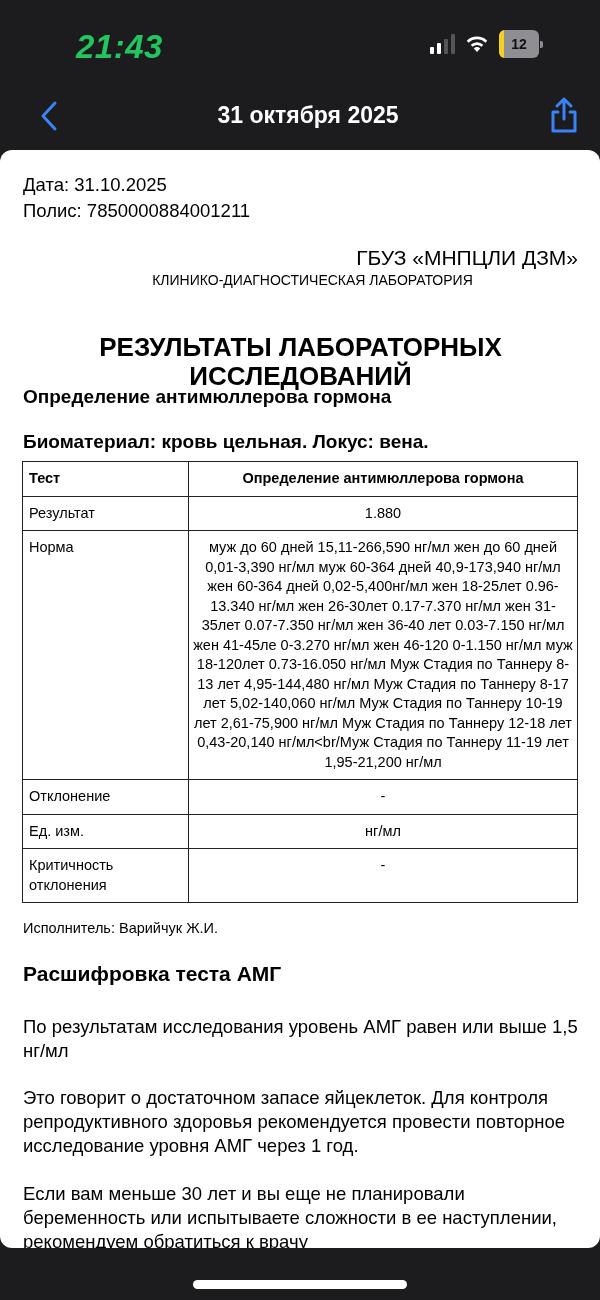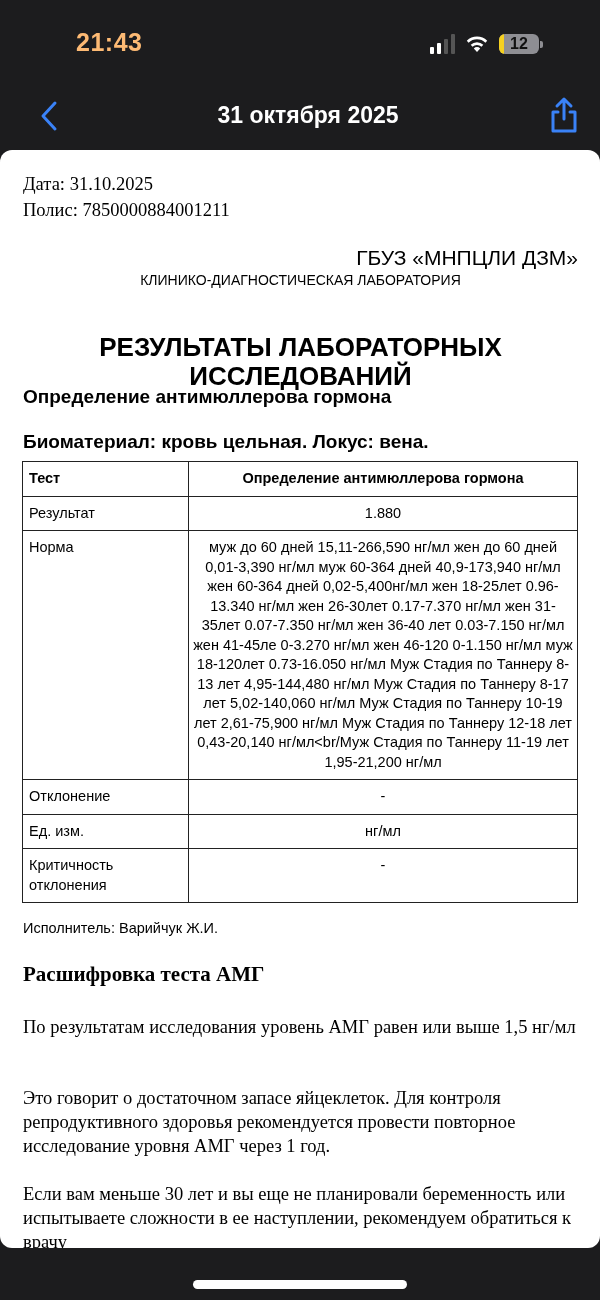--- a/index.html
+++ b/index.html
@@ -1,39 +1,39 @@
 <!DOCTYPE html>
 <html><head>
 <meta charset="utf-8">
 <style>
   * { box-sizing: border-box; margin: 0; padding: 0; }
   html, body { width: 600px; height: 1300px; background: #1c1c1e; overflow: hidden; }
   body { position: relative; font-family: "Liberation Sans", sans-serif; }
 
   .status-bar { position: absolute; top: 0; left: 0; width: 600px; height: 90px; }
-  .status-time { position: absolute; left: 76px; top: 28px; color: #fdba74; font-size: 25px; font-weight: bold; letter-spacing: 0.5px; }
+  .status-time { position: absolute; left: 76px; top: 28px; color: #22c55e; font-size: 33px; font-weight: bold; letter-spacing: 0.5px; font-style: italic; }
   .status-icons { position: absolute; left: 430px; top: 33px; height: 22px; display: flex; align-items: center; gap: 10px; }
   .signal { display: flex; align-items: flex-end; gap: 3px; height: 20px; }
   .signal span { width: 4px; border-radius: 1px; background: #fff; }
   .signal span.dim { background: #555; }
-  .battery { position: relative; width: 40px; height: 20px; background: #8e8e93; border-radius: 6px; display: flex; align-items: center; justify-content: center; font-size: 16px; font-weight: bold; color: #111; overflow: hidden; }
+  .battery { position: relative; width: 40px; height: 28px; background: #8e8e93; border-radius: 6px; display: flex; align-items: center; justify-content: center; font-size: 14px; font-weight: bold; color: #111; overflow: hidden; }
   .battery::before { content: ""; position: absolute; left: 0; top: 0; bottom: 0; width: 5px; background: #f5d020; }
   .battery-tip { width: 3px; height: 7px; background: #8e8e93; border-radius: 0 2px 2px 0; margin-left: -8px; }
 
   .nav-bar { position: absolute; top: 90px; left: 8px; width: 600px; height: 58px; }
   .back-btn { position: absolute; left: 28px; top: 8px; width: 30px; height: 36px; cursor: pointer; }
   .nav-title { position: absolute; left: 0; right: 0; top: 12px; text-align: center; color: #fff; font-size: 23px; font-weight: bold; }
   .share-btn { position: absolute; right: 28px; top: 5px; width: 32px; height: 40px; cursor: pointer; }
 
   .sheet { position: absolute; top: 150px; left: 0; width: 600px; height: 1098px; background: #fff; border-radius: 12px; overflow: hidden; }
   .doc { position: absolute; left: 23px; top: 0; width: 555px; color: #000; }
-  .serif { font-family: Liberation Serif, serif; }
+  .serif { font-family: Liberation Sans, sans-serif; }
   .meta { position: absolute; left: 0; font-size: 18.5px; }
   .org-name { position: absolute; left: 0; width: 555px; top: 96px; text-align: right; font-size: 21px; }
-  .org-sub { position: absolute; left: 0; width: 555px; top: 122px; text-align: center; font-size: 14px; }
+  .org-sub { position: absolute; left: 12px; width: 555px; top: 122px; text-align: center; font-size: 14px; }
   .main-title { position: absolute; left: 0; width: 555px; top: 158px; text-align: center; font-size: 26px; font-weight: bold; line-height: 29px; margin-top: 25px; }
   .analysis-title { position: absolute; left: 0; top: 236px; font-size: 19px; font-weight: bold; }
   .biomaterial { position: absolute; left: 0; top: 281px; font-size: 19px; font-weight: bold; }
 
   table { position: absolute; left: -1px; top: 311px; width: 556px; border-collapse: collapse; font-size: 14.5px; }
   td { border: 1.5px solid #222; vertical-align: top; padding: 7px 6px; line-height: 19.5px; }
   td.lbl { width: 166px; }
   td.val { text-align: center; }
   tr.hdr td { font-weight: bold; }
 

